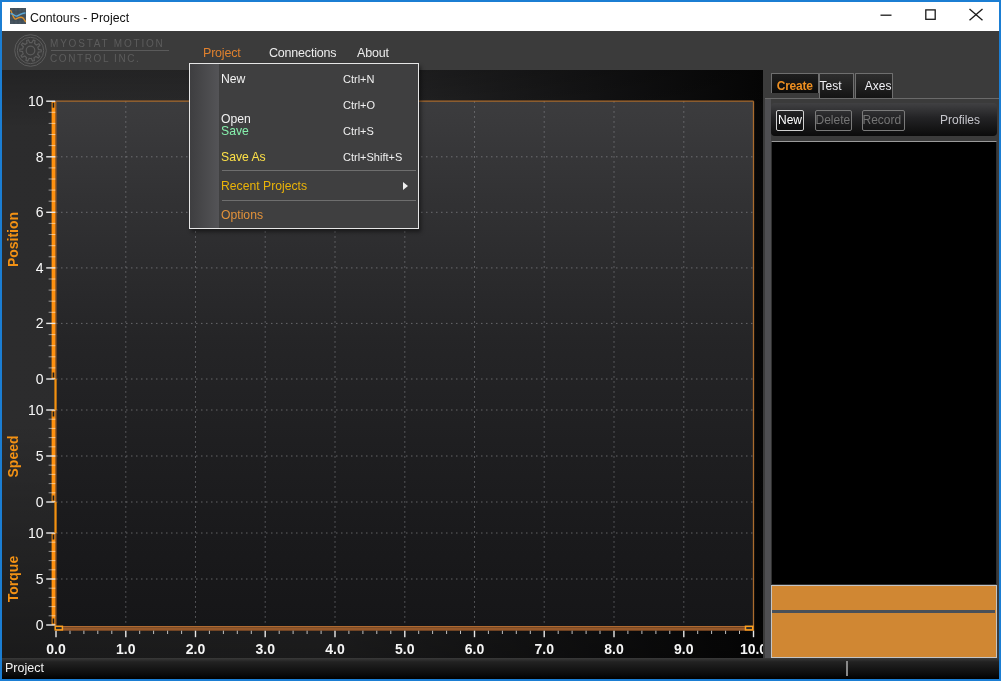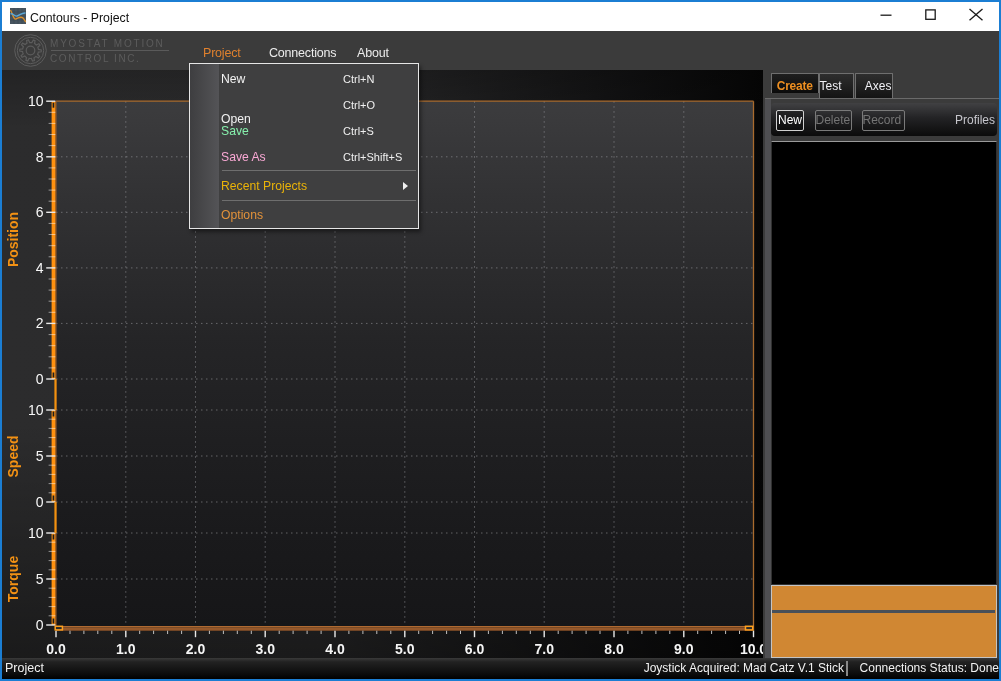--- a/index.html
+++ b/index.html
@@ -227,41 +227,39 @@
 <div class="a" style="left:763px;top:31px;width:236px;height:627px;background:#3b3b3b">
 <div class="a" style="left:2px;top:66.8px;width:234px;height:1px;background:#6a6a6a"></div>
 <div class="a" style="left:2px;top:68px;width:6px;height:559px;background:#4f4f52"></div>
 <div class="a" style="left:8px;top:42px;width:47.5px;height:20px;background:linear-gradient(#1f1f1f,#0b0b0b);border:1px solid #6f6f6f;border-bottom:none;border-radius:1px 1px 0 0;text-align:center;line-height:25px;font-size:12px;font-weight:bold;letter-spacing:-0.2px;color:#ee8f21">Create</div>
 <div class="a" style="left:55.5px;top:42px;width:35px;height:25px;background:linear-gradient(#2e2e2e,#141414);border:1px solid #6f6f6f;border-bottom:none;border-radius:1px 1px 0 0;line-height:24px;font-size:12px;color:#f0f0f5">Test</div>
 <div class="a" style="left:91.5px;top:42px;width:38px;height:25px;background:linear-gradient(#2e2e2e,#141414);border:1px solid #6f6f6f;border-bottom:none;border-radius:1px 1px 0 0;text-align:right;line-height:24px;font-size:12px;color:#f0f0f5">Axes</div>
 <div class="a" style="left:8px;top:72px;width:226px;height:33px;border-radius:4px;background:linear-gradient(#414143,#232325 45%,#0b0b0b)"></div>
 <div class="a" style="left:13px;top:79px;width:28px;height:21px;border:1px solid #d0d0d0;border-radius:2px;background:rgba(0,0,0,0.25);text-align:center;line-height:19px;font-size:12px;color:#fff">New</div>
 <div class="a" style="left:51.5px;top:79px;width:37px;height:21px;border:1px solid #7a7a7a;border-radius:2px;text-align:left;line-height:19px;font-size:12px;color:#757575">Delete</div>
 <div class="a" style="left:98.5px;top:79px;width:43px;height:21px;border:1px solid #7a7a7a;border-radius:2px;text-align:left;line-height:19px;font-size:12px;color:#757575">Record</div>
-<div class="a" style="left:162px;top:79px;width:70px;height:21px;text-align:right;line-height:21px;font-size:12px;color:#c6c6cc">Profiles</div>
+<div class="a" style="left:162px;top:79px;width:70px;height:21px;text-align:center;line-height:21px;font-size:12px;color:#c6c6cc">Profiles</div>
 <div class="a" style="left:8px;top:109.8px;width:226px;height:444.5px;background:#000;border:1px solid #303030;border-top:1.5px solid #9a9a9a"></div>
 <div class="a" style="left:8px;top:554px;width:226px;height:73px;border:1.5px solid #c4c4c4;background:#d08733">
 <div class="a" style="left:0;top:24px;width:223px;height:3px;background:#495059"></div>
 </div>
 </div>
 
 <div class="a" style="left:2px;top:658px;width:997px;height:21px;background:linear-gradient(#3a3a3a 0,#222 18%,#0a0a0a 80%,#000 100%)">
 <div class="a" style="left:3px;top:0;height:21px;line-height:21px;font-size:12.5px;color:#f2f2f2">Project</div>
-<div class="a" style="right:155px;top:0;height:21px;line-height:21px;font-size:12px;color:#f2f2f2">Joystick Acquired: Mad Catz V.1 Stick</div>
 <div class="a" style="left:843.5px;top:3px;width:2px;height:15px;background:#888"></div>
-<div class="a" style="right:0px;top:0;height:21px;line-height:21px;font-size:12px;color:#f2f2f2">Connections Status: Done</div>
 </div>
 
 <div class="a" style="left:189px;top:62.5px;width:230px;height:166.5px;background:#3f3f40;border:1px solid #e6e6e6;box-shadow:2px 3px 4px rgba(0,0,0,0.45)">
 <div class="a" style="left:0;top:0;width:29px;height:164.5px;background:linear-gradient(to right,#3e3e40,#545457)"></div>
 <div class="a" style="left:31px;top:6.6px;height:18px;line-height:18px;font-size:12.2px;color:#f2f2f2">New</div>
 <div class="a" style="left:153px;top:9.6px;height:12px;line-height:12px;font-size:11px;color:#f0f0f0">Ctrl+N</div>
 <div class="a" style="left:31px;top:46px;height:18px;line-height:18px;font-size:12.2px;color:#f2f2f2">Open</div>
 <div class="a" style="left:153px;top:35.5px;height:12px;line-height:12px;font-size:11px;color:#f0f0f0">Ctrl+O</div>
 <div class="a" style="left:31px;top:58.3px;height:18px;line-height:18px;font-size:12.2px;color:#86efac">Save</div>
 <div class="a" style="left:153px;top:61.3px;height:12px;line-height:12px;font-size:11px;color:#f0f0f0">Ctrl+S</div>
-<div class="a" style="left:31px;top:84.6px;height:18px;line-height:18px;font-size:12.2px;color:#f9a8d4">Save As</div>
+<div class="a" style="left:31px;top:84.6px;height:18px;line-height:18px;font-size:12.2px;color:#fde047">Save As</div>
 <div class="a" style="left:153px;top:87.6px;height:12px;line-height:12px;font-size:11px;color:#f0f0f0">Ctrl+Shift+S</div>
 <div class="a" style="left:32px;top:106.8px;width:194px;height:1px;background:#6e6e6e"></div>
 <div class="a" style="left:31px;top:113.5px;height:18px;line-height:18px;font-size:12.2px;color:#eab308">Recent Projects</div>
 <div class="a" style="left:212.5px;top:118px;width:0;height:0;border-left:5px solid #f0f0f0;border-top:4.5px solid transparent;border-bottom:4.5px solid transparent"></div>
 <div class="a" style="left:32px;top:136.8px;width:194px;height:1px;background:#6e6e6e"></div>
 <div class="a" style="left:31px;top:142.5px;height:18px;line-height:18px;font-size:12.2px;color:#e2923a">Options</div>
 </div>
 </body></html>

